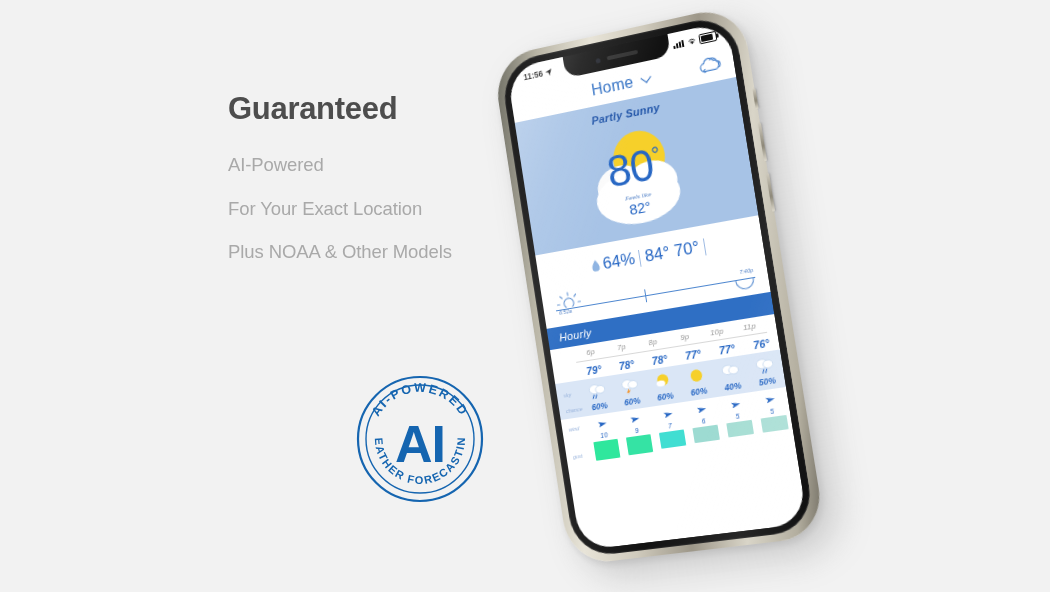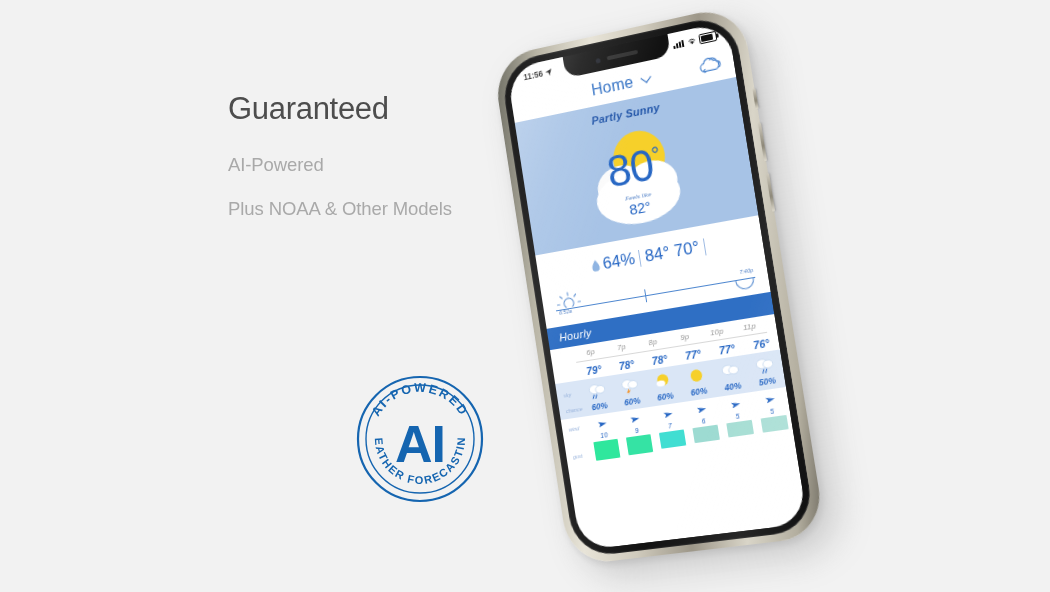--- a/index.html
+++ b/index.html
@@ -23,21 +23,21 @@
     width: 330px;
   }
   .headline {
     font-size: 31px;
     font-weight: 400;
     color: #4d4d4d;
     line-height: 1.33;
     letter-spacing: -0.3px;
     margin: 0 0 26px 0;
   }
-  .headline span { display: block; }
+  .headline span { display: block; font-weight: bold; }
   .bullet {
     font-size: 18.5px;
     color: #a9a9a9;
     letter-spacing: -0.1px;
     margin-bottom: 23px;
     line-height: 1.1;
   }
   .bullet:last-child { margin-bottom: 4px; }
 
   
@@ -308,20 +308,21 @@
   .gustbar { width:26px; height:17px; border-radius:1px; }
 </style>
 </head>
 <body>
 
 <div class="copy">
   <h1 class="headline">
     <span>Guaranteed</span>
   </h1>
   <div class="bullet">AI-Powered</div>
+  <div class="bullet">For Your Exact Location</div>
   <div class="bullet">Plus NOAA &amp; Other Models</div>
 </div>
 
 <div class="ai-badge">
   <svg viewBox="0 0 130 130" xmlns="http://www.w3.org/2000/svg">
     <defs>
       <path id="arcTop" d="M 18 65 A 47 47 0 0 1 112 65"></path>
       <path id="arcBot" d="M 20 65 A 45 45 0 0 0 110 65"></path>
     </defs>
     <circle cx="65" cy="65" r="62" fill="none" stroke="#1565b0" stroke-width="2.2"></circle>

